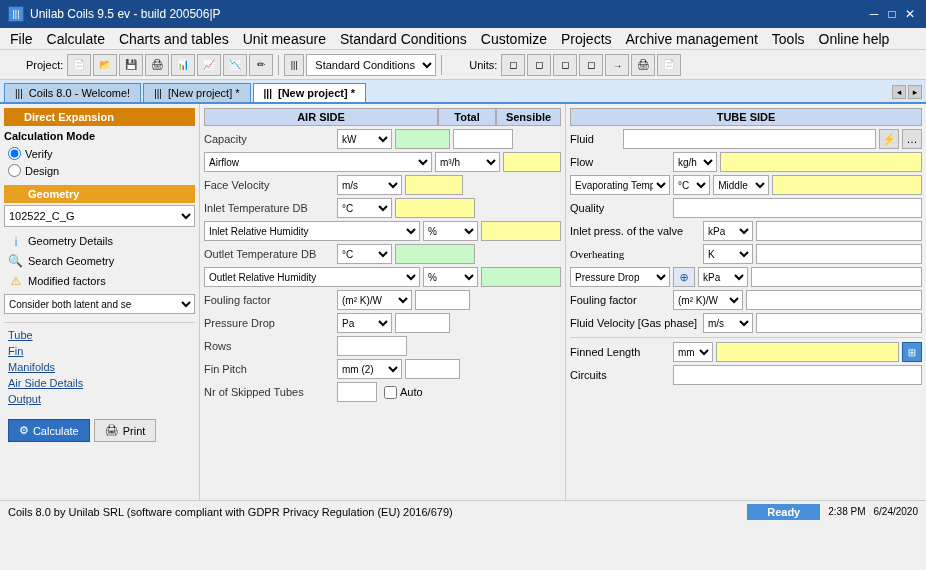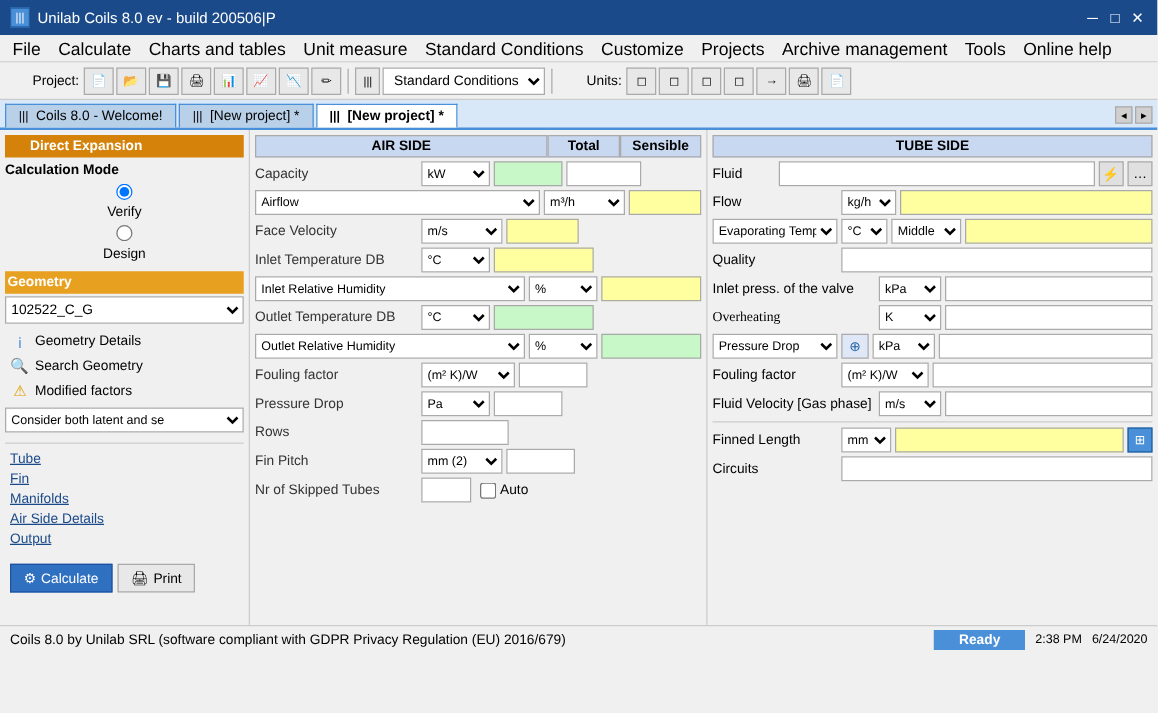--- a/index.html
+++ b/index.html
@@ -29,23 +29,23 @@
     .tab-bar { background: #d8e8f8; height: 24px; display: flex; align-items: flex-end; padding: 0 4px; border-bottom: 2px solid #4a90d9; }
     .tab { padding: 3px 10px; background: #b8d0e8; border: 1px solid #4a90d9; border-bottom: none; cursor: pointer; font-size: 11px; margin-right: 2px; }
     .tab.active { background: white; font-weight: bold; }
     .tab-nav { margin-left: auto; display: flex; gap: 2px; padding-bottom: 3px; }
     .tab-nav-btn { width: 14px; height: 14px; background: #d0d0d0; border: 1px solid #aaa; cursor: pointer; font-size: 9px; display: flex; align-items: center; justify-content: center; }
 
     
     .left-panel { width: 200px; background: #f0f0f0; border-right: 1px solid #ccc; padding: 4px; }
     .panel-title { background: #d4820a; color: white; font-weight: bold; padding: 3px 20px; margin-bottom: 4px; font-size: 11px; }
     .calc-mode { margin-bottom: 6px; }
-    .radio-row { display: flex; align-items: center; gap: 4px; padding: 2px 4px; flex-direction: column; }
+    .radio-row { display: flex; align-items: center; gap: 4px; padding: 2px 4px; }
     .radio-row input[type=radio] { margin: 0; }
-    .section-header { background: #e8a020; color: white; font-weight: bold; padding: 3px 2px; margin: 4px 0 2px 0; font-size: 11px; }
+    .section-header { background: #e8a020; color: white; font-weight: bold; padding: 3px 24px; margin: 4px 0 2px 0; font-size: 11px; }
     .geometry-dropdown { width: 100%; height: 22px; font-size: 11px; border: 1px solid #aaa; background: white; margin-bottom: 4px; }
     .left-btn { display: flex; align-items: center; gap: 4px; padding: 2px 4px; cursor: pointer; font-size: 11px; }
     .left-btn-icon { width: 16px; height: 16px; display: flex; align-items: center; justify-content: center; font-size: 12px; }
     .combo-select { height: 20px; font-size: 10px; border: 1px solid #aaa; background: white; }
     .side-link { color: #1a4a8a; cursor: pointer; padding: 2px 4px; font-size: 11px; text-decoration: underline; }
 
     
     .right-area { flex: 1; display: flex; flex-direction: column; overflow: hidden; }
 
     .form-row { display: flex; align-items: center; margin-bottom: 3px; gap: 3px; }
@@ -75,21 +75,21 @@
     .info-icon { color: #4a90d9; font-size: 12px; }
 
     .tube-icon-btn { width: 22px; height: 20px; background: #e0e8f8; border: 1px solid #aaa; cursor: pointer; display: flex; align-items: center; justify-content: center; font-size: 11px; color: #2060a0; }
   </style>
 </head>
 <body>
 
 <div class="title-bar">
   <div class="title-bar-left">
     <div class="title-bar-icon">|||</div>
-    <span class="title-bar-text">Unilab Coils 8.0 ev - build 200506|P</span>
+    <span class="title-bar-text">Unilab Coils 9.5 ev - build 200506|P</span>
   </div>
   <div class="title-bar-controls">
     <button class="title-btn">─</button>
     <button class="title-btn">□</button>
     <button class="title-btn">✕</button>
   </div>
 </div>
 
 <div class="menu-bar">
   <span class="menu-item">File</span>

